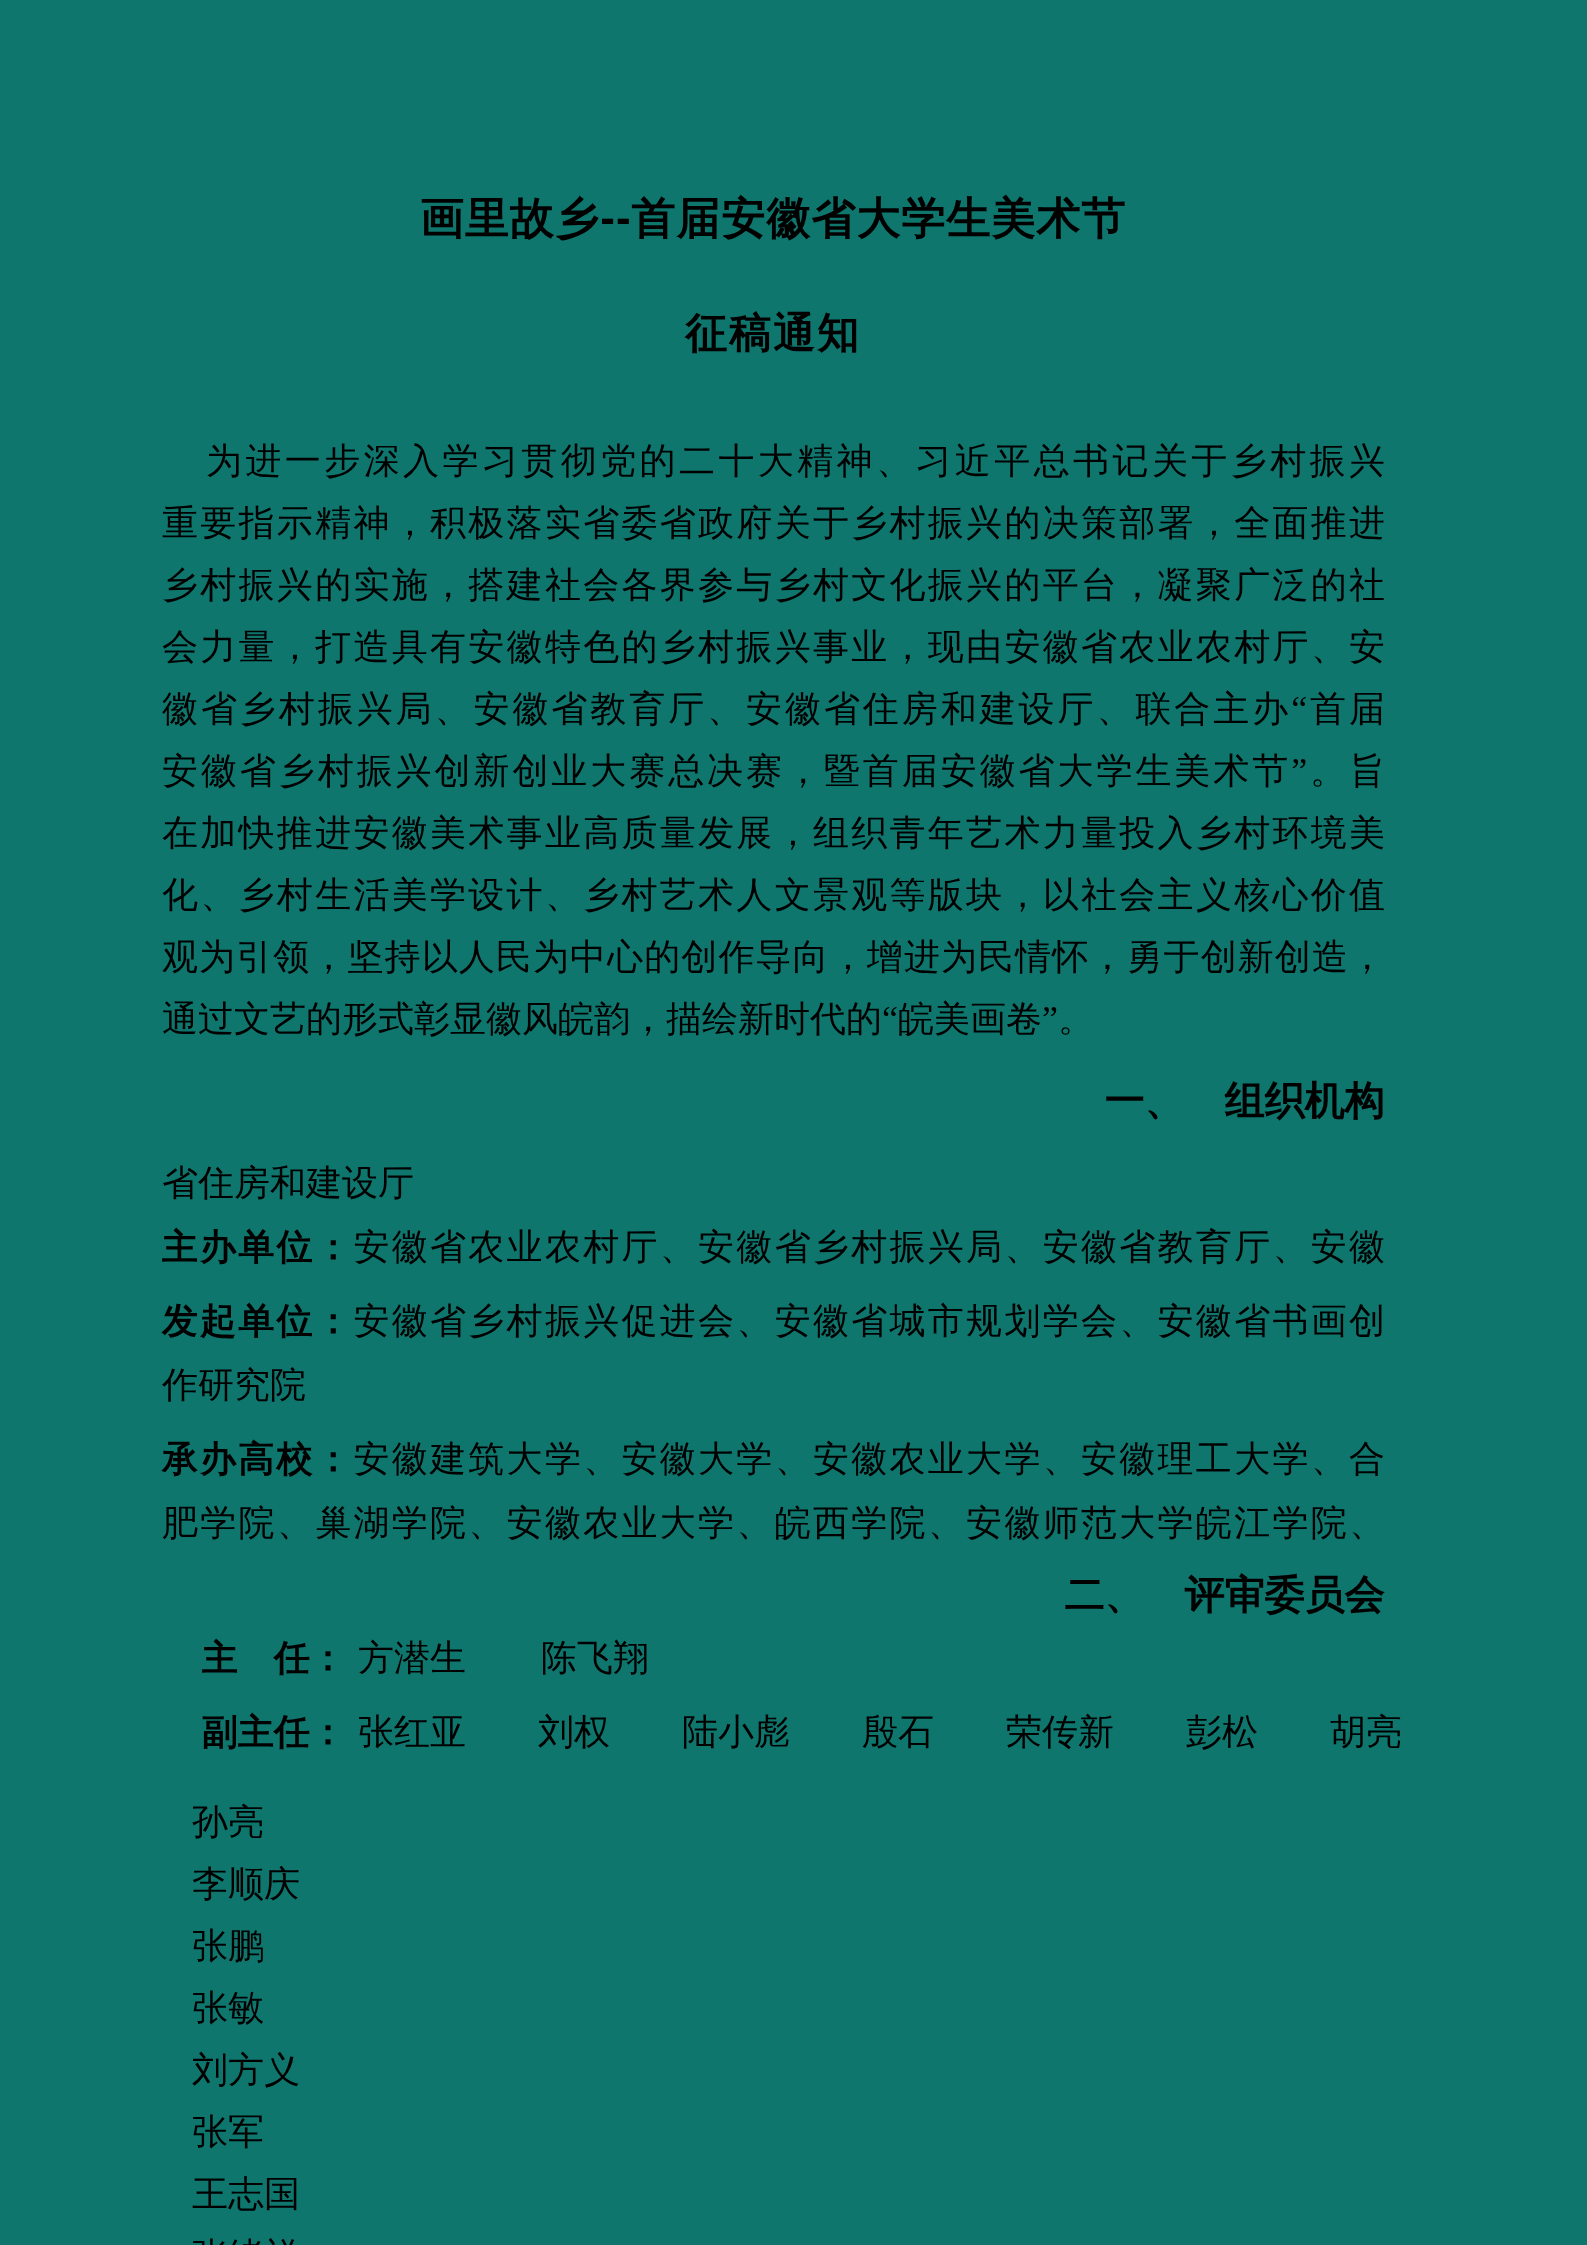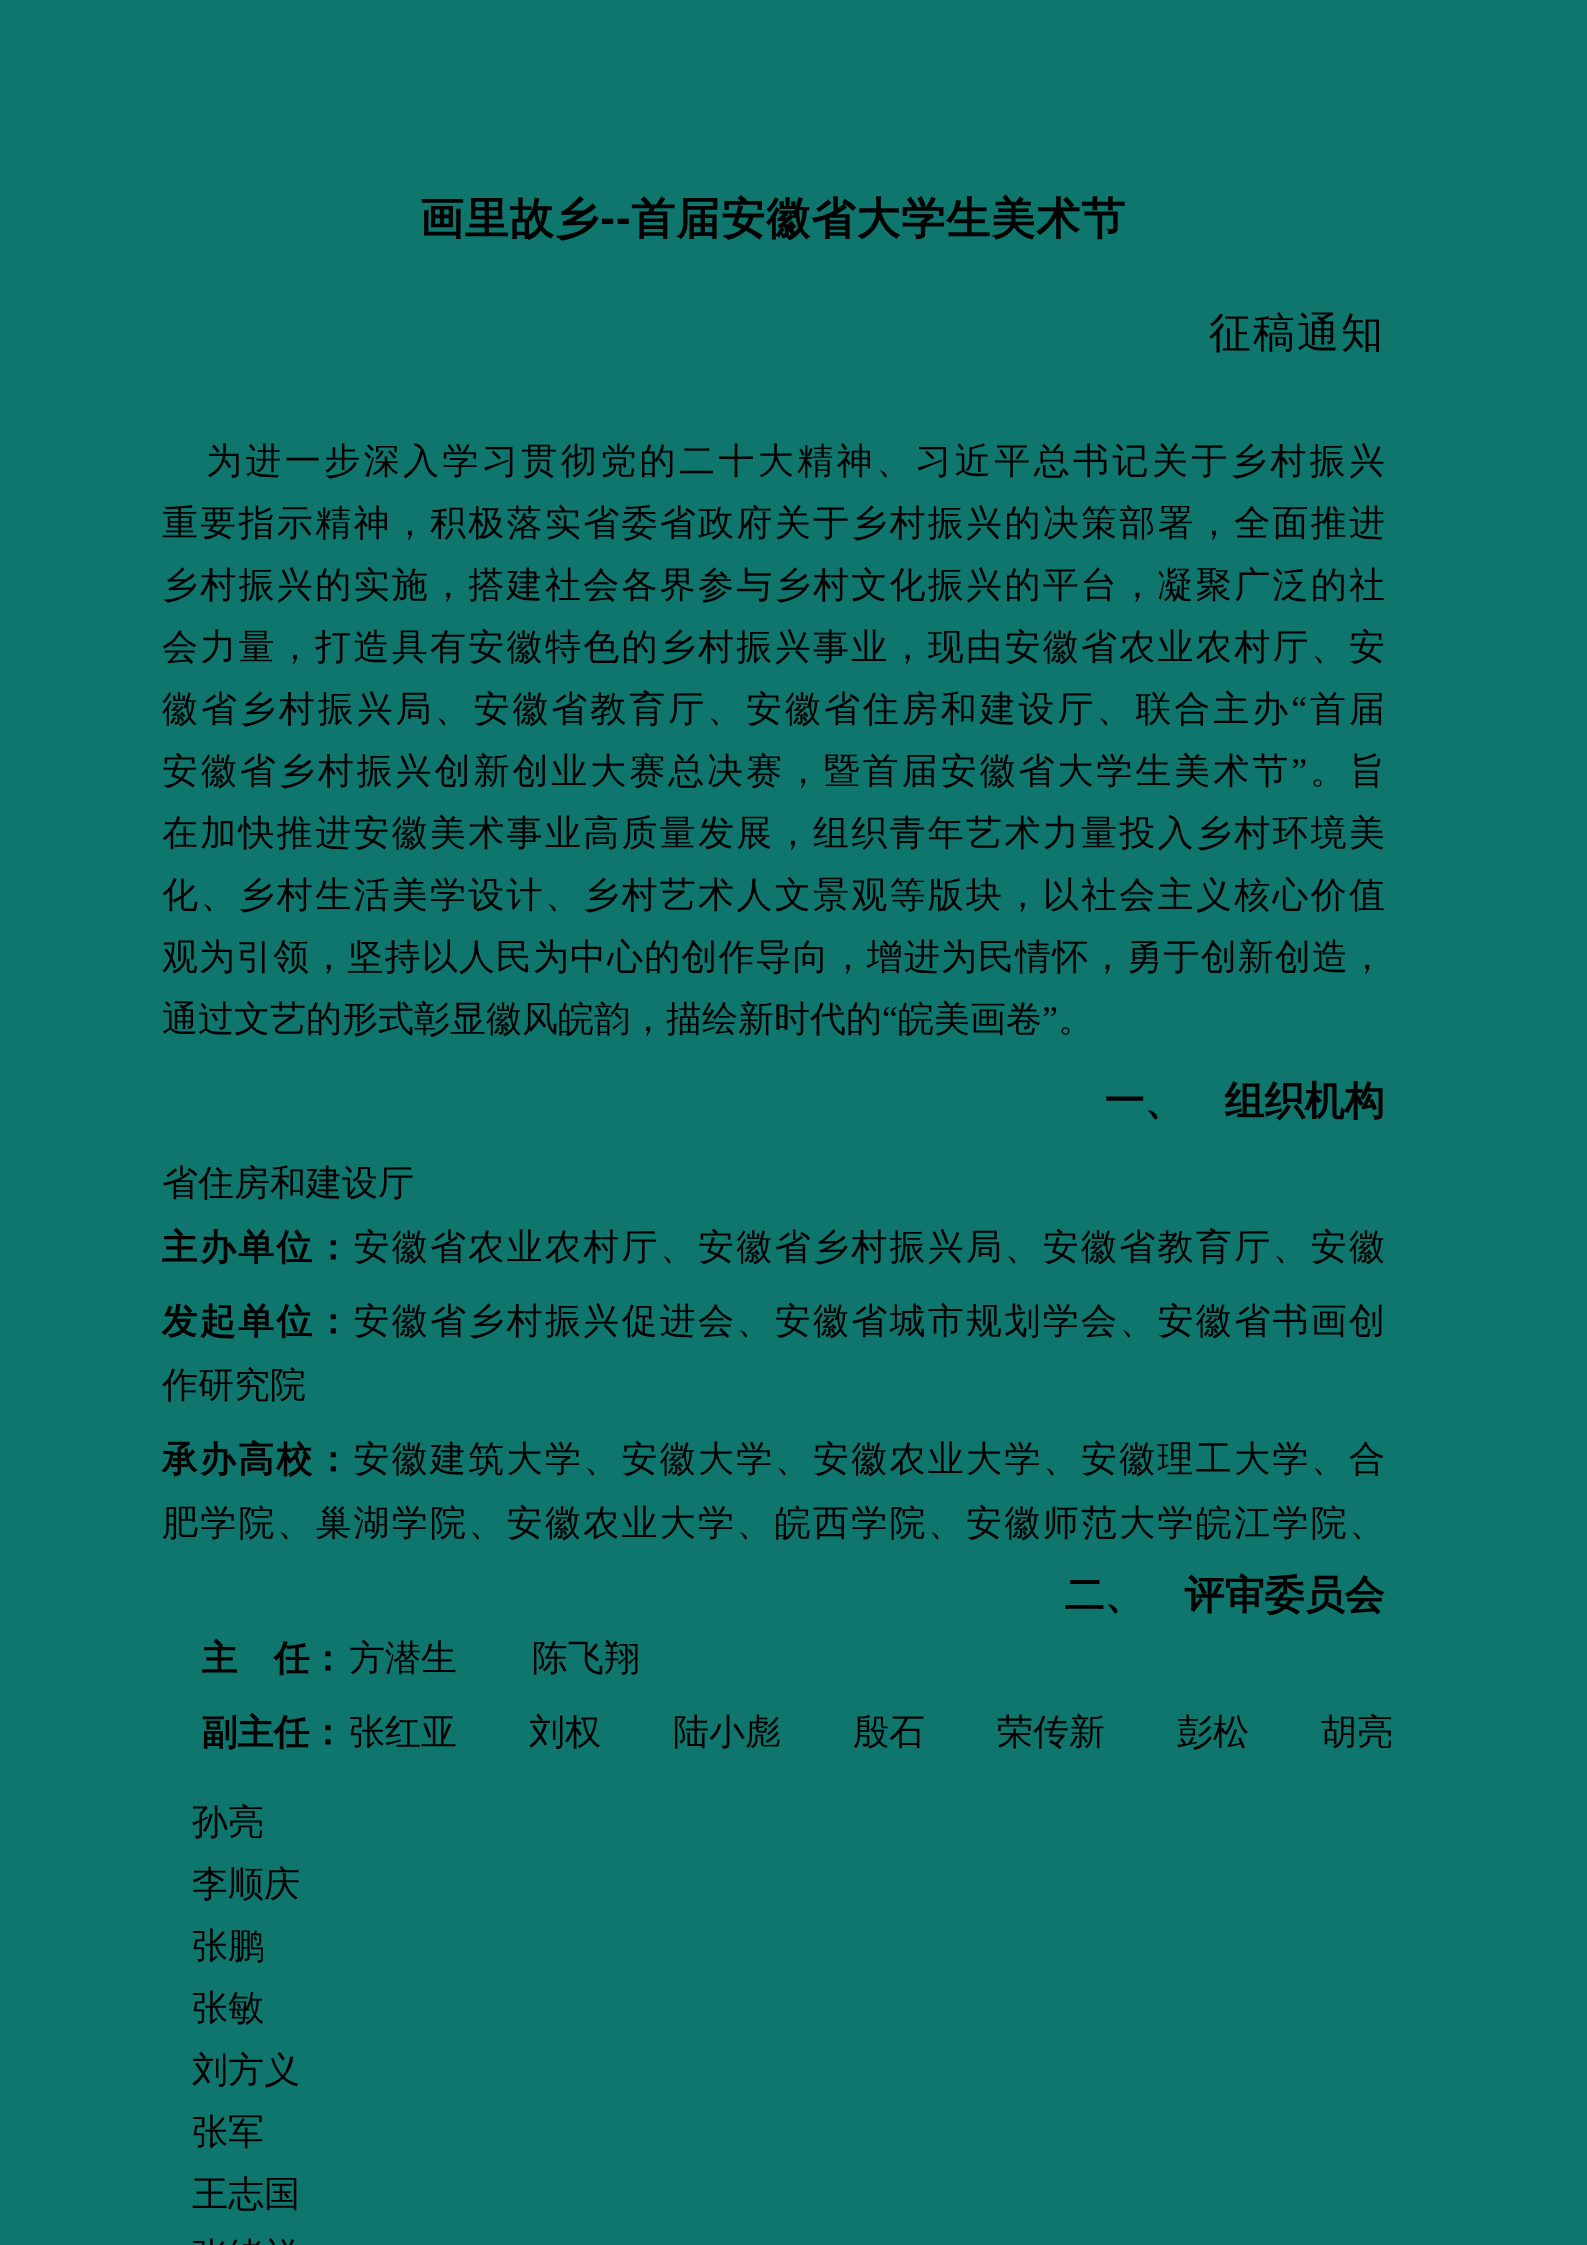--- a/index.html
+++ b/index.html
@@ -16,22 +16,22 @@
 
   .title {
     margin:0; padding-top:192px;
     font-family:"Liberation Sans","DejaVu Sans",sans-serif;
     font-weight:bold; font-size:44px; line-height:52px;
     text-align:center; letter-spacing:1px;
   }
   .subtitle {
     margin:63px 0 4px;
     font-family:"Liberation Sans","DejaVu Sans",sans-serif;
-    font-weight:normal; font-size:42px; line-height:52px;
-    text-align:right; letter-spacing:2px;
+    font-weight:bold; font-size:42px; line-height:52px;
+    text-align:center; letter-spacing:2px;
   }
 
   .intro { margin-top:71px; }
   .bline { font-size:36px; line-height:62px; }
   .j { text-align:justify; text-align-last:justify; text-justify:inter-character; }
   .indent { text-indent:44px; }
 
   .sec {
     margin:25px 0 0;
     font-family:"Liberation Sans","DejaVu Sans",sans-serif;
@@ -47,21 +47,21 @@
     font-weight:bold;
   }
 
   .crow {
     display:flex; align-items:baseline;
     column-gap:75px;
     font-size:36px; line-height:62px;
     padding-left:40px; margin-top:8px;
     white-space:nowrap;
   }
-  .pair { display:inline-flex; column-gap:3px; }
+  .pair { display:inline-flex; column-gap:12px; }
   .crow.vice { column-gap:72px; margin-top:12px; }
   .crow.row2 { column-gap:60px; padding-left:30px; margin-top:28px;flex-direction:column; }
 </style>
 </head>
 <body>
 
 <div class="page">
   <div class="content">
 
     <h1 class="title">画里故乡--首届安徽省大学生美术节</h1>

